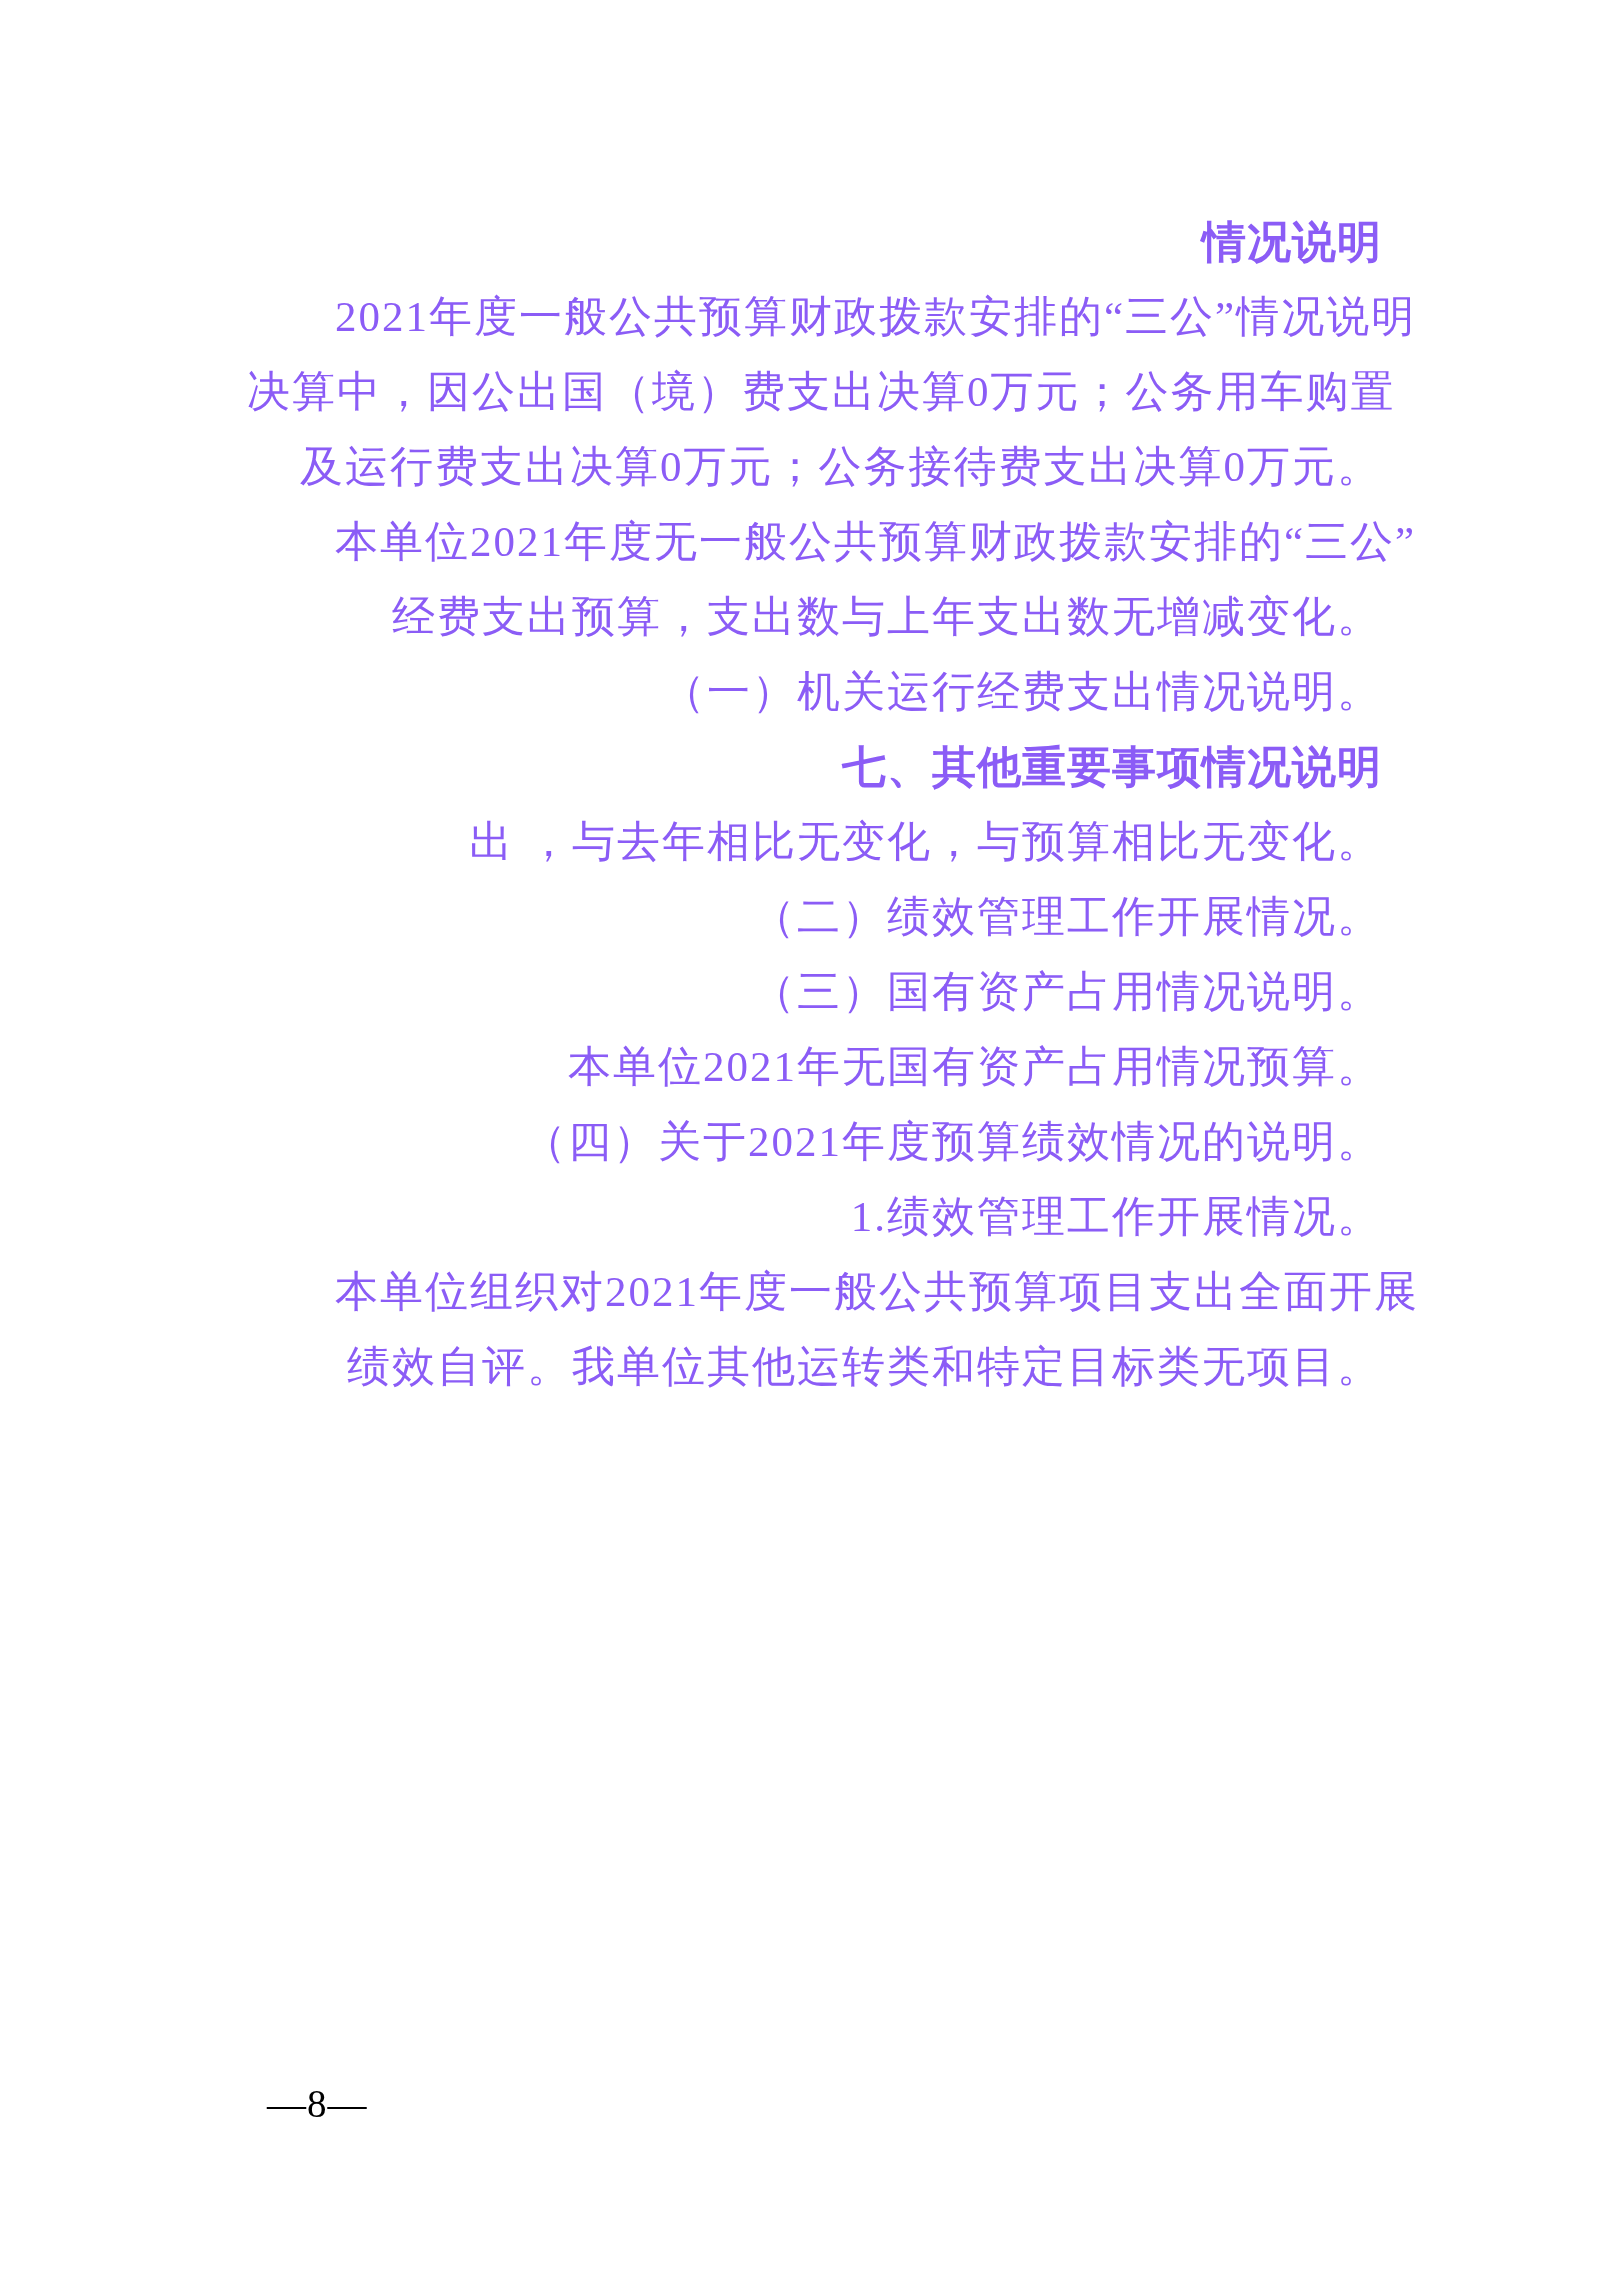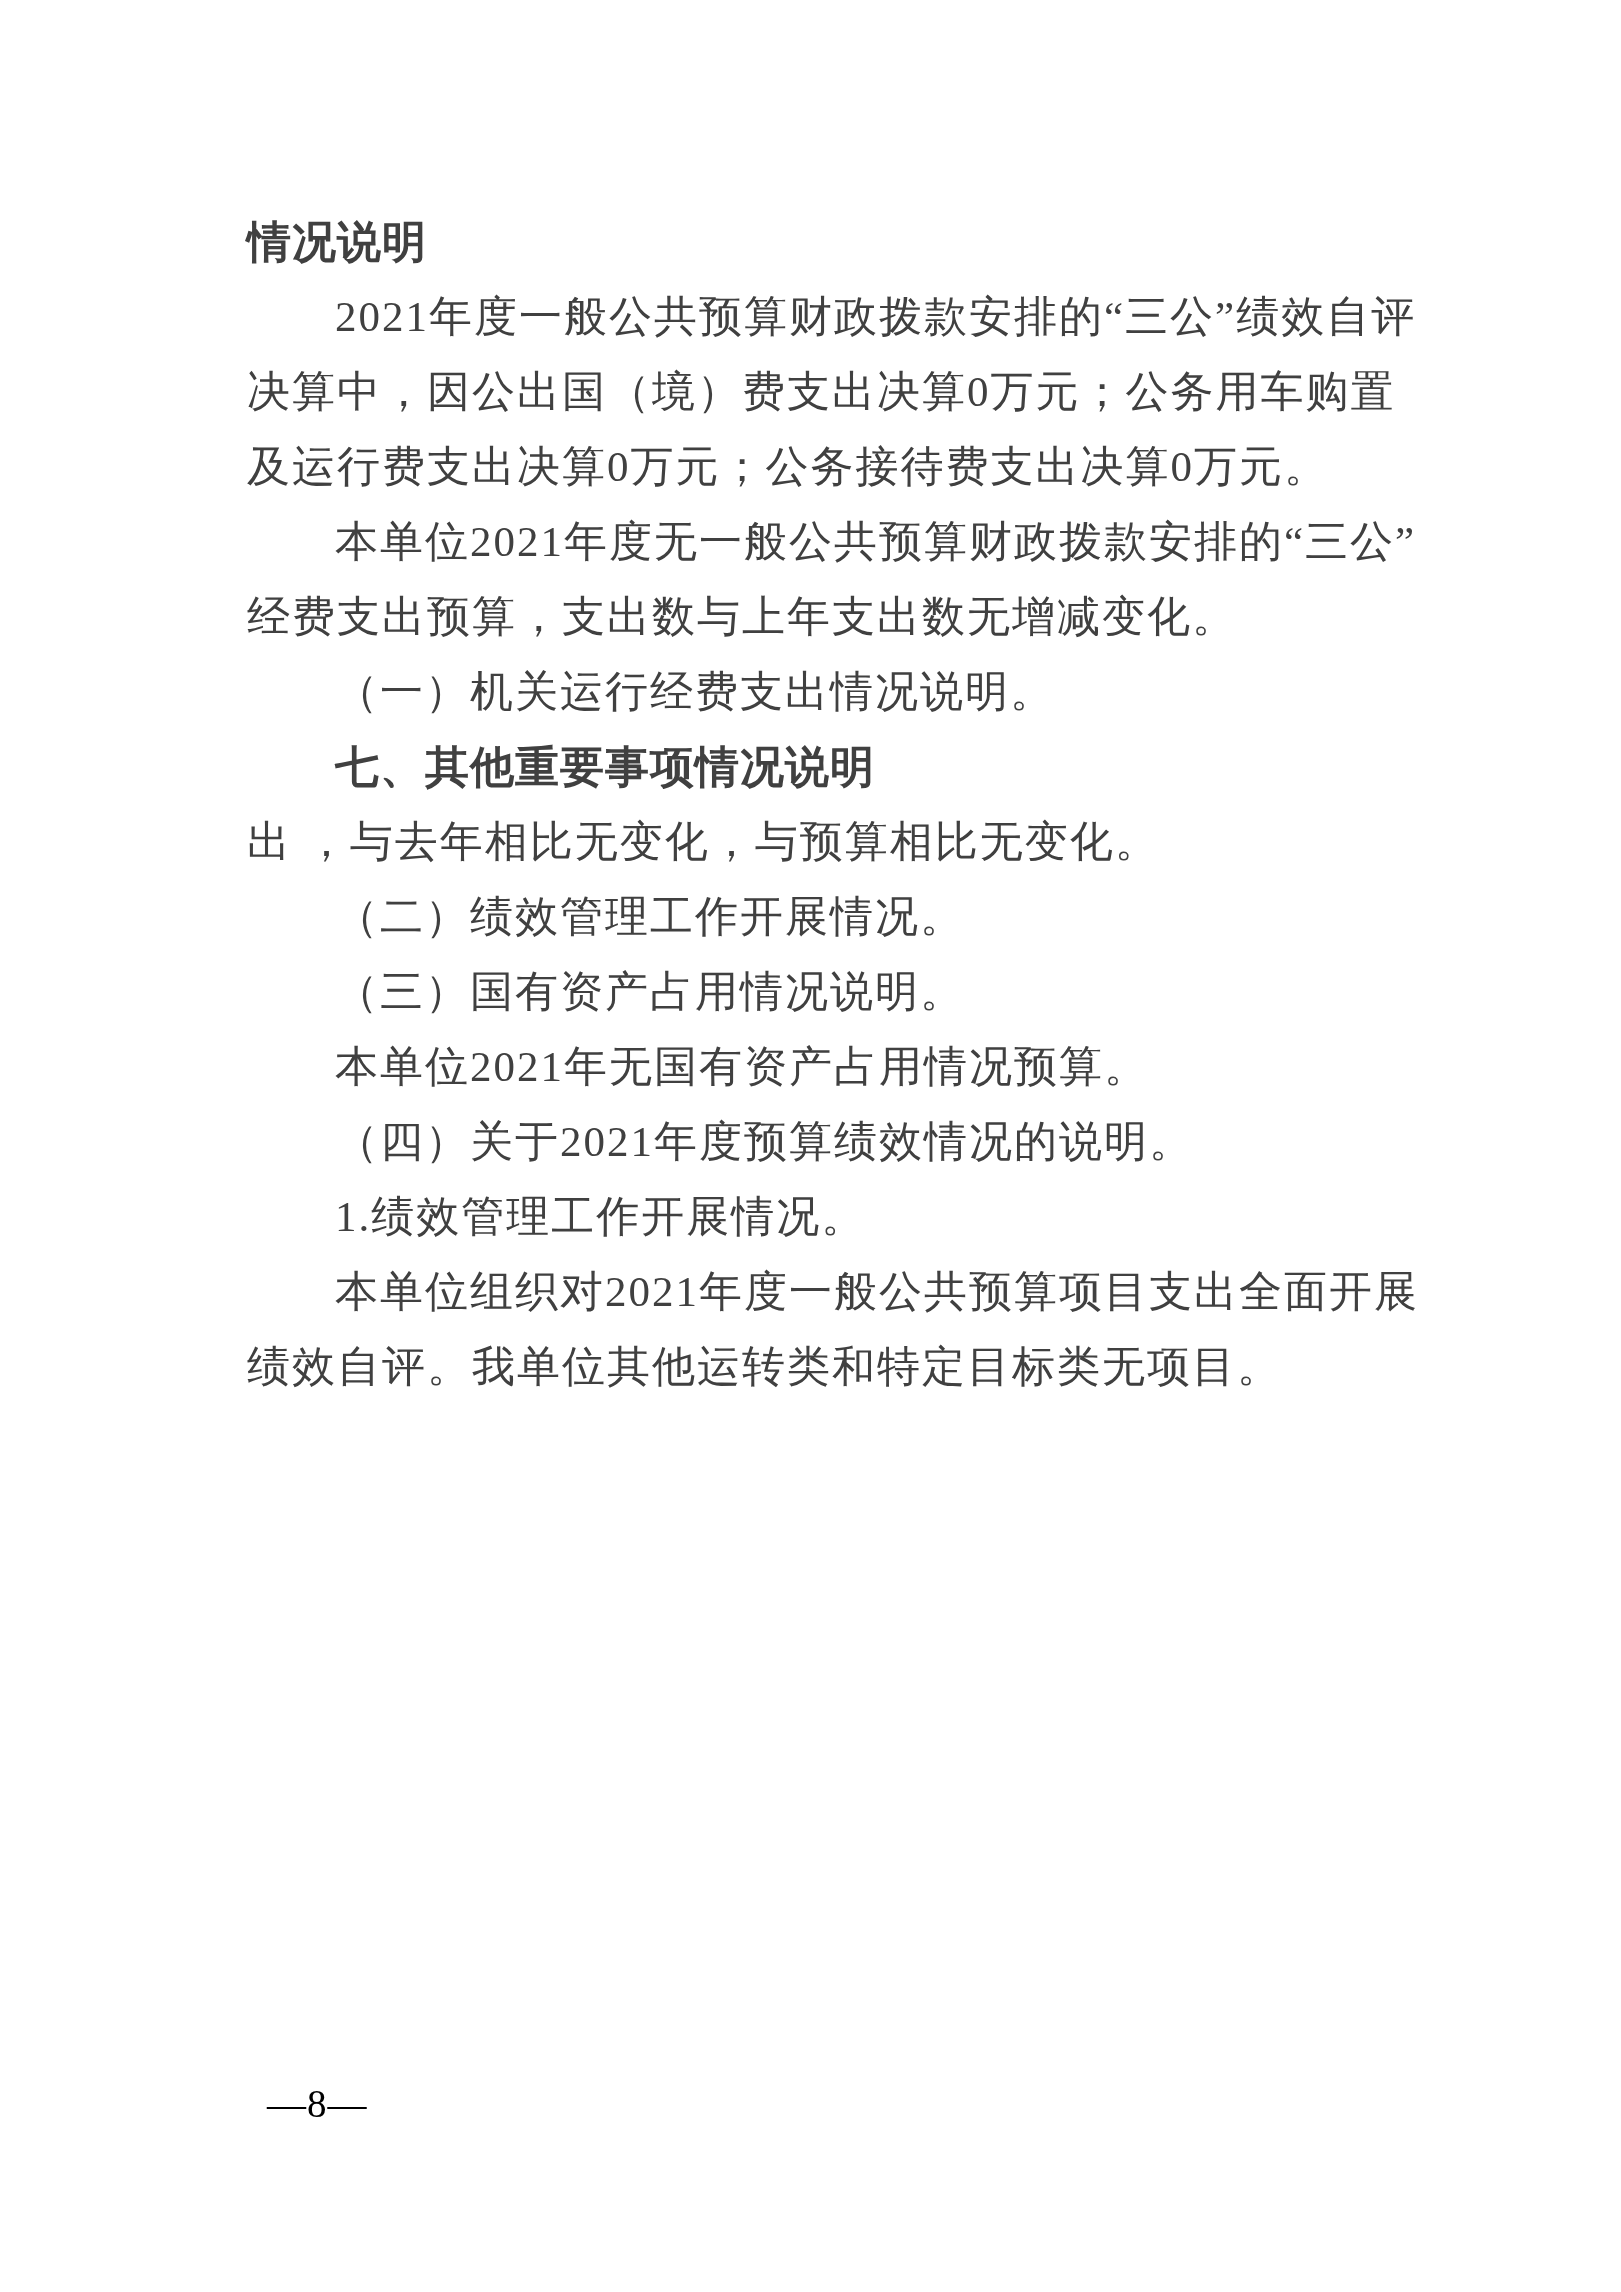--- a/index.html
+++ b/index.html
@@ -22,21 +22,22 @@
     right: 239px;
     top: 204px;
   }
   .line {
     height: 75px;
     line-height: 75px;
     white-space: nowrap;
     font-family: "Liberation Serif", "DejaVu Serif", serif;
     font-size: 43px;
     letter-spacing: 2px;
-    color: #404040;
+    color: #8b5cf6;
+    text-align: right;
   }
   .line.heading {
     font-family: "Liberation Sans", "DejaVu Sans", sans-serif;
     font-weight: bold;
     font-size: 44px;
     letter-spacing: 1px;
   }
   .line.indent {
     padding-left: 88px;
   }
@@ -51,21 +52,21 @@
     letter-spacing: 1px;
     color: #000000;
   }
 </style>
 </head>
 <body>
 
 <div class="page">
   <div class="content">
     <div class="line heading">情况说明</div>
-    <div class="line indent">2021年度一般公共预算财政拨款安排的“三公”绩效自评</div>
+    <div class="line indent">2021年度一般公共预算财政拨款安排的“三公”情况说明</div>
     <div class="line">决算中，因公出国（境）费支出决算0万元；公务用车购置</div>
     <div class="line">及运行费支出决算0万元；公务接待费支出决算0万元。</div>
     <div class="line indent">本单位2021年度无一般公共预算财政拨款安排的“三公”</div>
     <div class="line">经费支出预算，支出数与上年支出数无增减变化。</div>
     <div class="line indent">（一）机关运行经费支出情况说明。</div>
     <div class="line heading indent">七、其他重要事项情况说明</div>
     <div class="line">出 ，与去年相比无变化，与预算相比无变化。</div>
     <div class="line indent">（二）绩效管理工作开展情况。</div>
     <div class="line indent">（三）国有资产占用情况说明。</div>
     <div class="line indent">本单位2021年无国有资产占用情况预算。</div>

